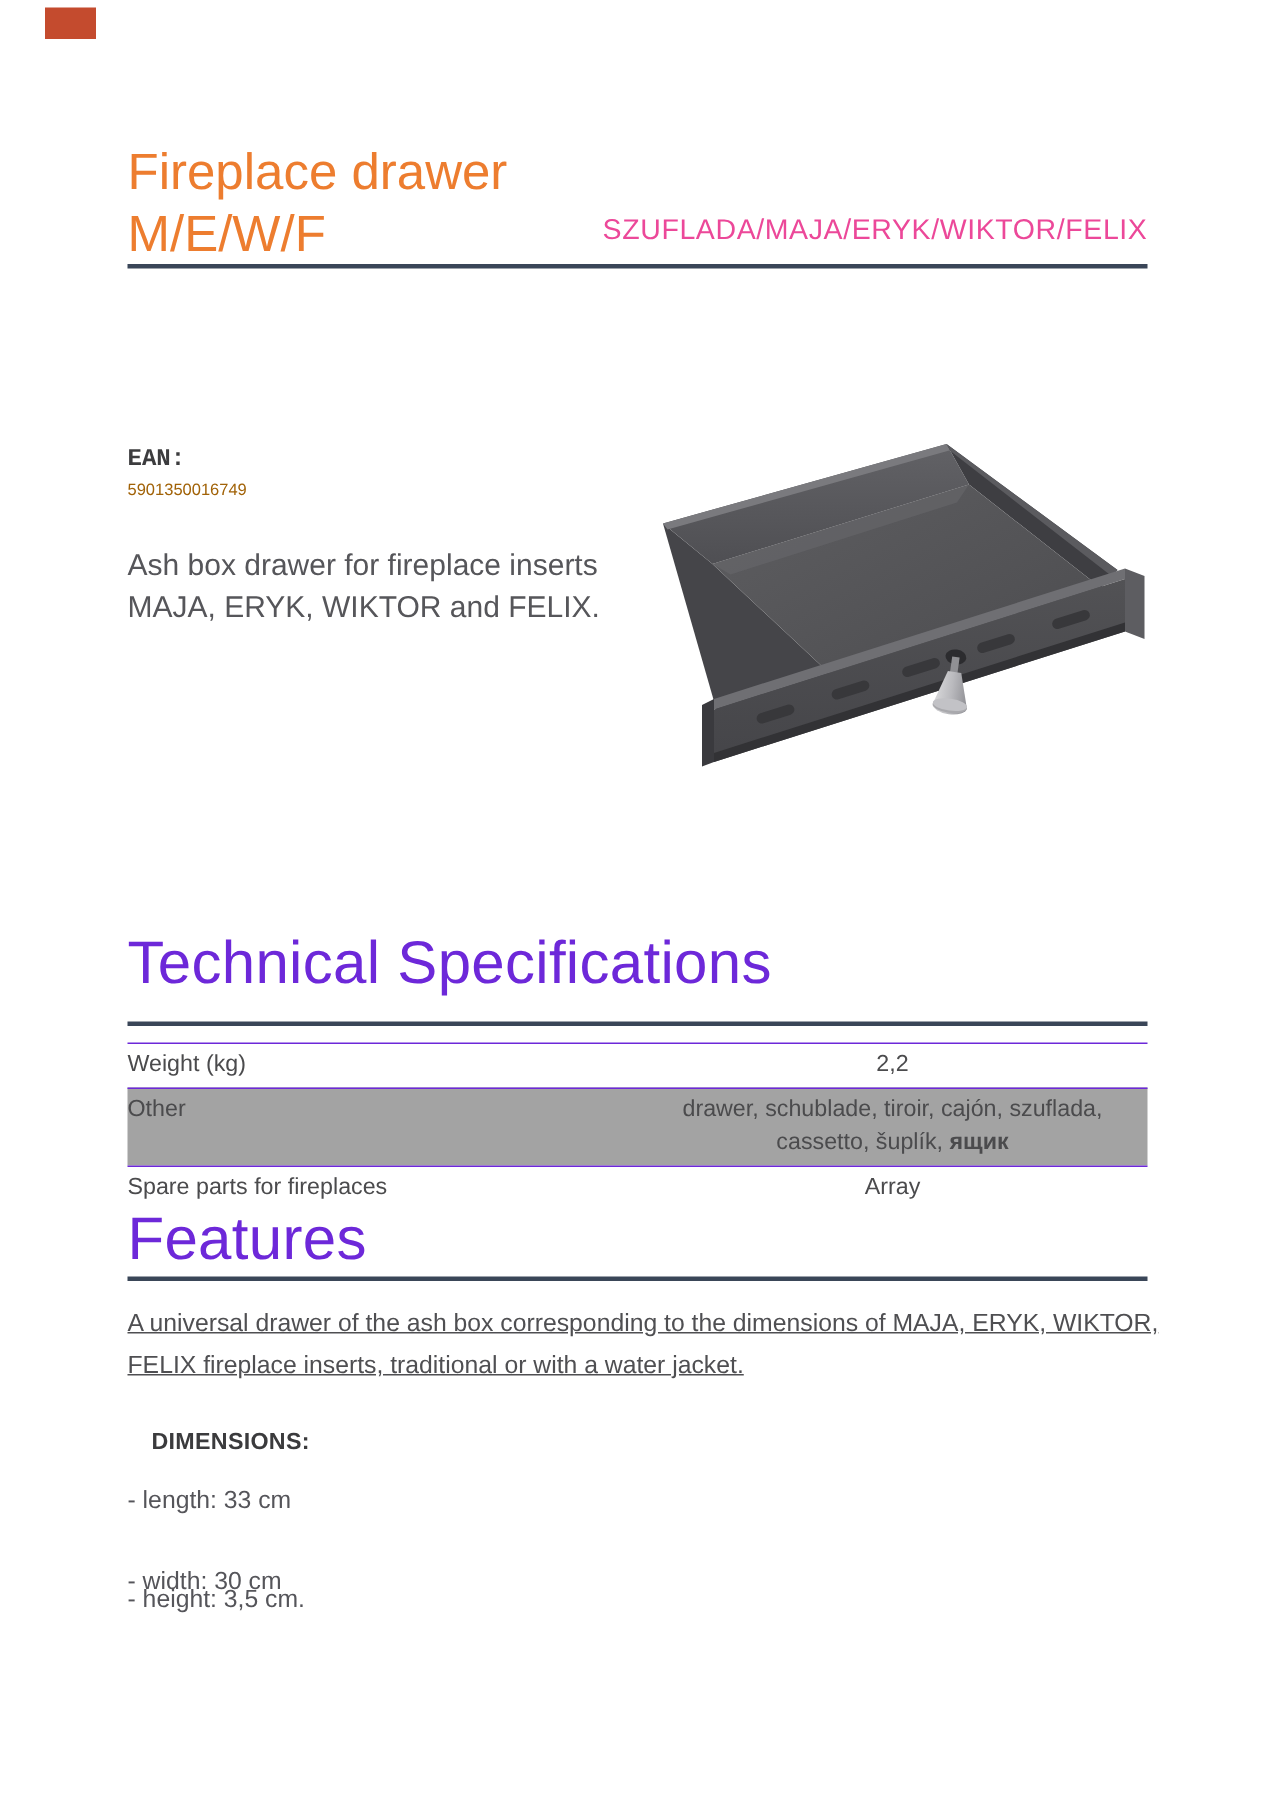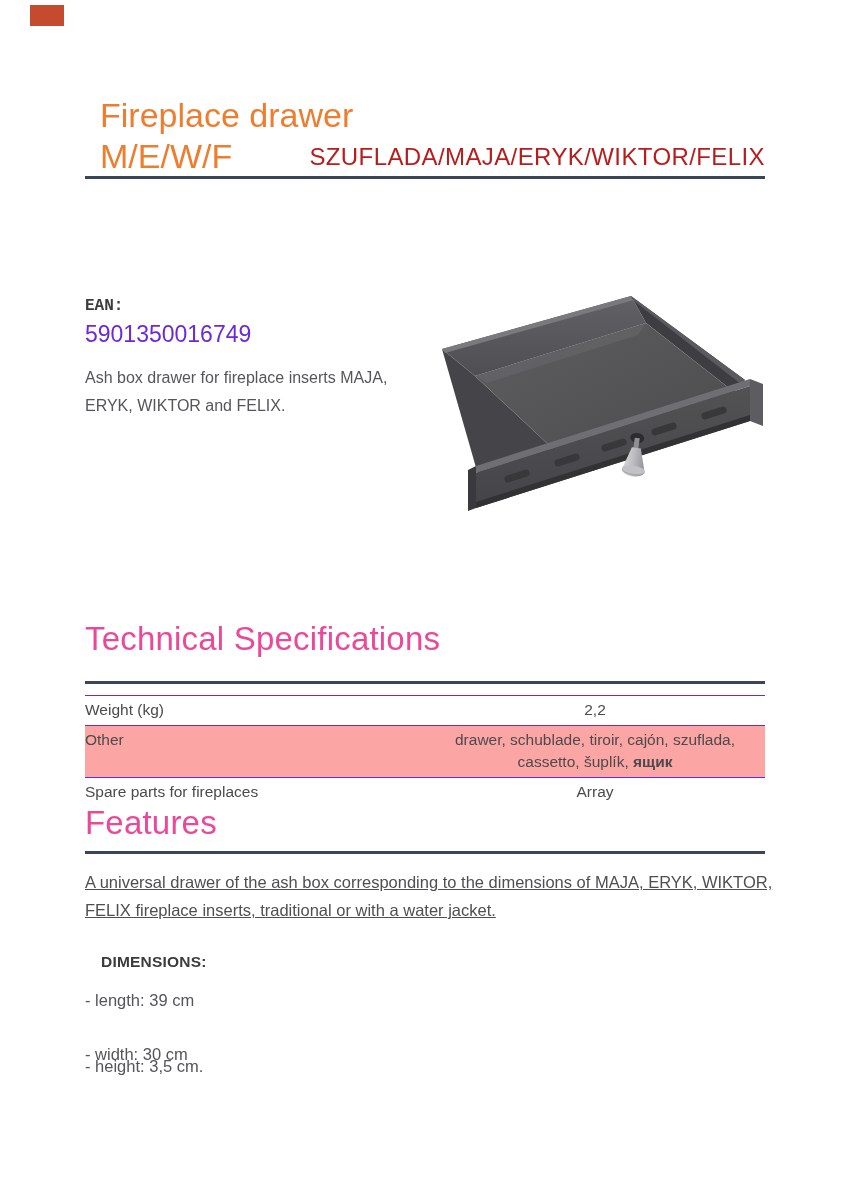--- a/index.html
+++ b/index.html
@@ -4,34 +4,34 @@
 <style>
   html,body{margin:0;padding:0;background:#fff;}
   .page{
     position:relative;width:848px;height:1200px;background:#ffffff;
     font-family:"Liberation Sans","DejaVu Sans",sans-serif;color:#4b4b4d;
     overflow:hidden;
   }
   .abs{position:absolute;}
   .logo-mark{left:30px;top:5px;width:34px;height:21px;background:#c44b2e;}
   .title{left:85px;top:72px;font-size:34px;line-height:41px;color:#ed7d2f;font-weight:400;}
-  .title span{display:block;margin-left:15px;}
-  .subtitle{right:83px;top:143px;font-size:24px;color:#b91c1c;letter-spacing:.4px;}
+  .title span{display:block;}
+  .subtitle{right:83px;top:143px;font-size:19px;color:#ec4899;letter-spacing:.4px;}
   .rule{height:3px;background:#3a4658;}
   .header-rule{left:85px;top:176px;width:680px;}
   .ean-label{left:85px;top:297px;font-size:16px;color:#3c3c3e;font-weight:700;font-family:Liberation Mono, monospace;}
-  .ean-value{left:85px;top:321px;font-size:23px;color:#6d28d9;}
-  .description{left:85px;top:364px;width:332px;font-size:16px;line-height:27.5px;color:#56565a;}
+  .ean-value{left:85px;top:321px;font-size:11px;color:#a16207;}
+  .description{left:85px;top:364px;width:332px;font-size:20px;line-height:27.5px;color:#56565a;}
   .figure{left:432px;top:280px;width:342px;height:238px;}
-  h2.section{margin:0;font-size:33px;font-weight:400;color:#ec4899;letter-spacing:.2px;}
+  h2.section{margin:0;font-size:40px;font-weight:400;color:#6d28d9;letter-spacing:.2px;}
   .tech-heading{left:85px;top:620px;}
   .tech-rule{left:85px;top:681px;width:680px;}
   .spec-table{left:85px;top:695px;width:680px;font-size:15.5px;color:#4b4b4d;}
   .spec-row{display:flex;border-top:1px solid #6d28d9;padding:3px 0 4px 0;line-height:22px;}
-  .spec-row.alt{background:#fca5a5;}
+  .spec-row.alt{background:#a3a3a3;}
   .spec-label{width:50%;}
   .spec-value{width:50%;text-align:center;}
   .spec-value b{font-weight:700;}
   .features-heading{left:85px;top:804px;text-align:right;}
   .features-rule{left:85px;top:851px;width:680px;}
   .features-para{left:85px;top:868px;width:700px;font-size:16.5px;line-height:28px;color:#4f4f52;text-decoration:underline;}
   .dims-heading{left:85px;top:953px;font-size:15.5px;font-weight:700;color:#3b3b3d;letter-spacing:.2px;margin-left:16px;}
   .dim-line{left:85px;font-size:16.5px;color:#55555a;}
   .dim-0{top:991px;}
   .dim-1{top:1024px;margin-top:21px;}
@@ -143,17 +143,17 @@
       <div class="spec-label">Spare parts for fireplaces</div>
       <div class="spec-value">Array</div>
     </div>
   </div>
 
   <h2 class="abs section features-heading">Features</h2>
   <div class="abs rule features-rule"></div>
   <div class="abs features-para">A universal drawer of the ash box corresponding to the dimensions of MAJA, ERYK, WIKTOR, FELIX fireplace inserts, traditional or with a water jacket.</div>
 
   <div class="abs dims-heading">DIMENSIONS:</div>
-  <div class="abs dim-line dim-0">- length: 39 cm</div>
+  <div class="abs dim-line dim-0">- length: 33 cm</div>
   <div class="abs dim-line dim-1">- width: 30 cm</div>
   <div class="abs dim-line dim-2">- height: 3,5 cm.</div>
 
 </div>
 
 </body></html>

